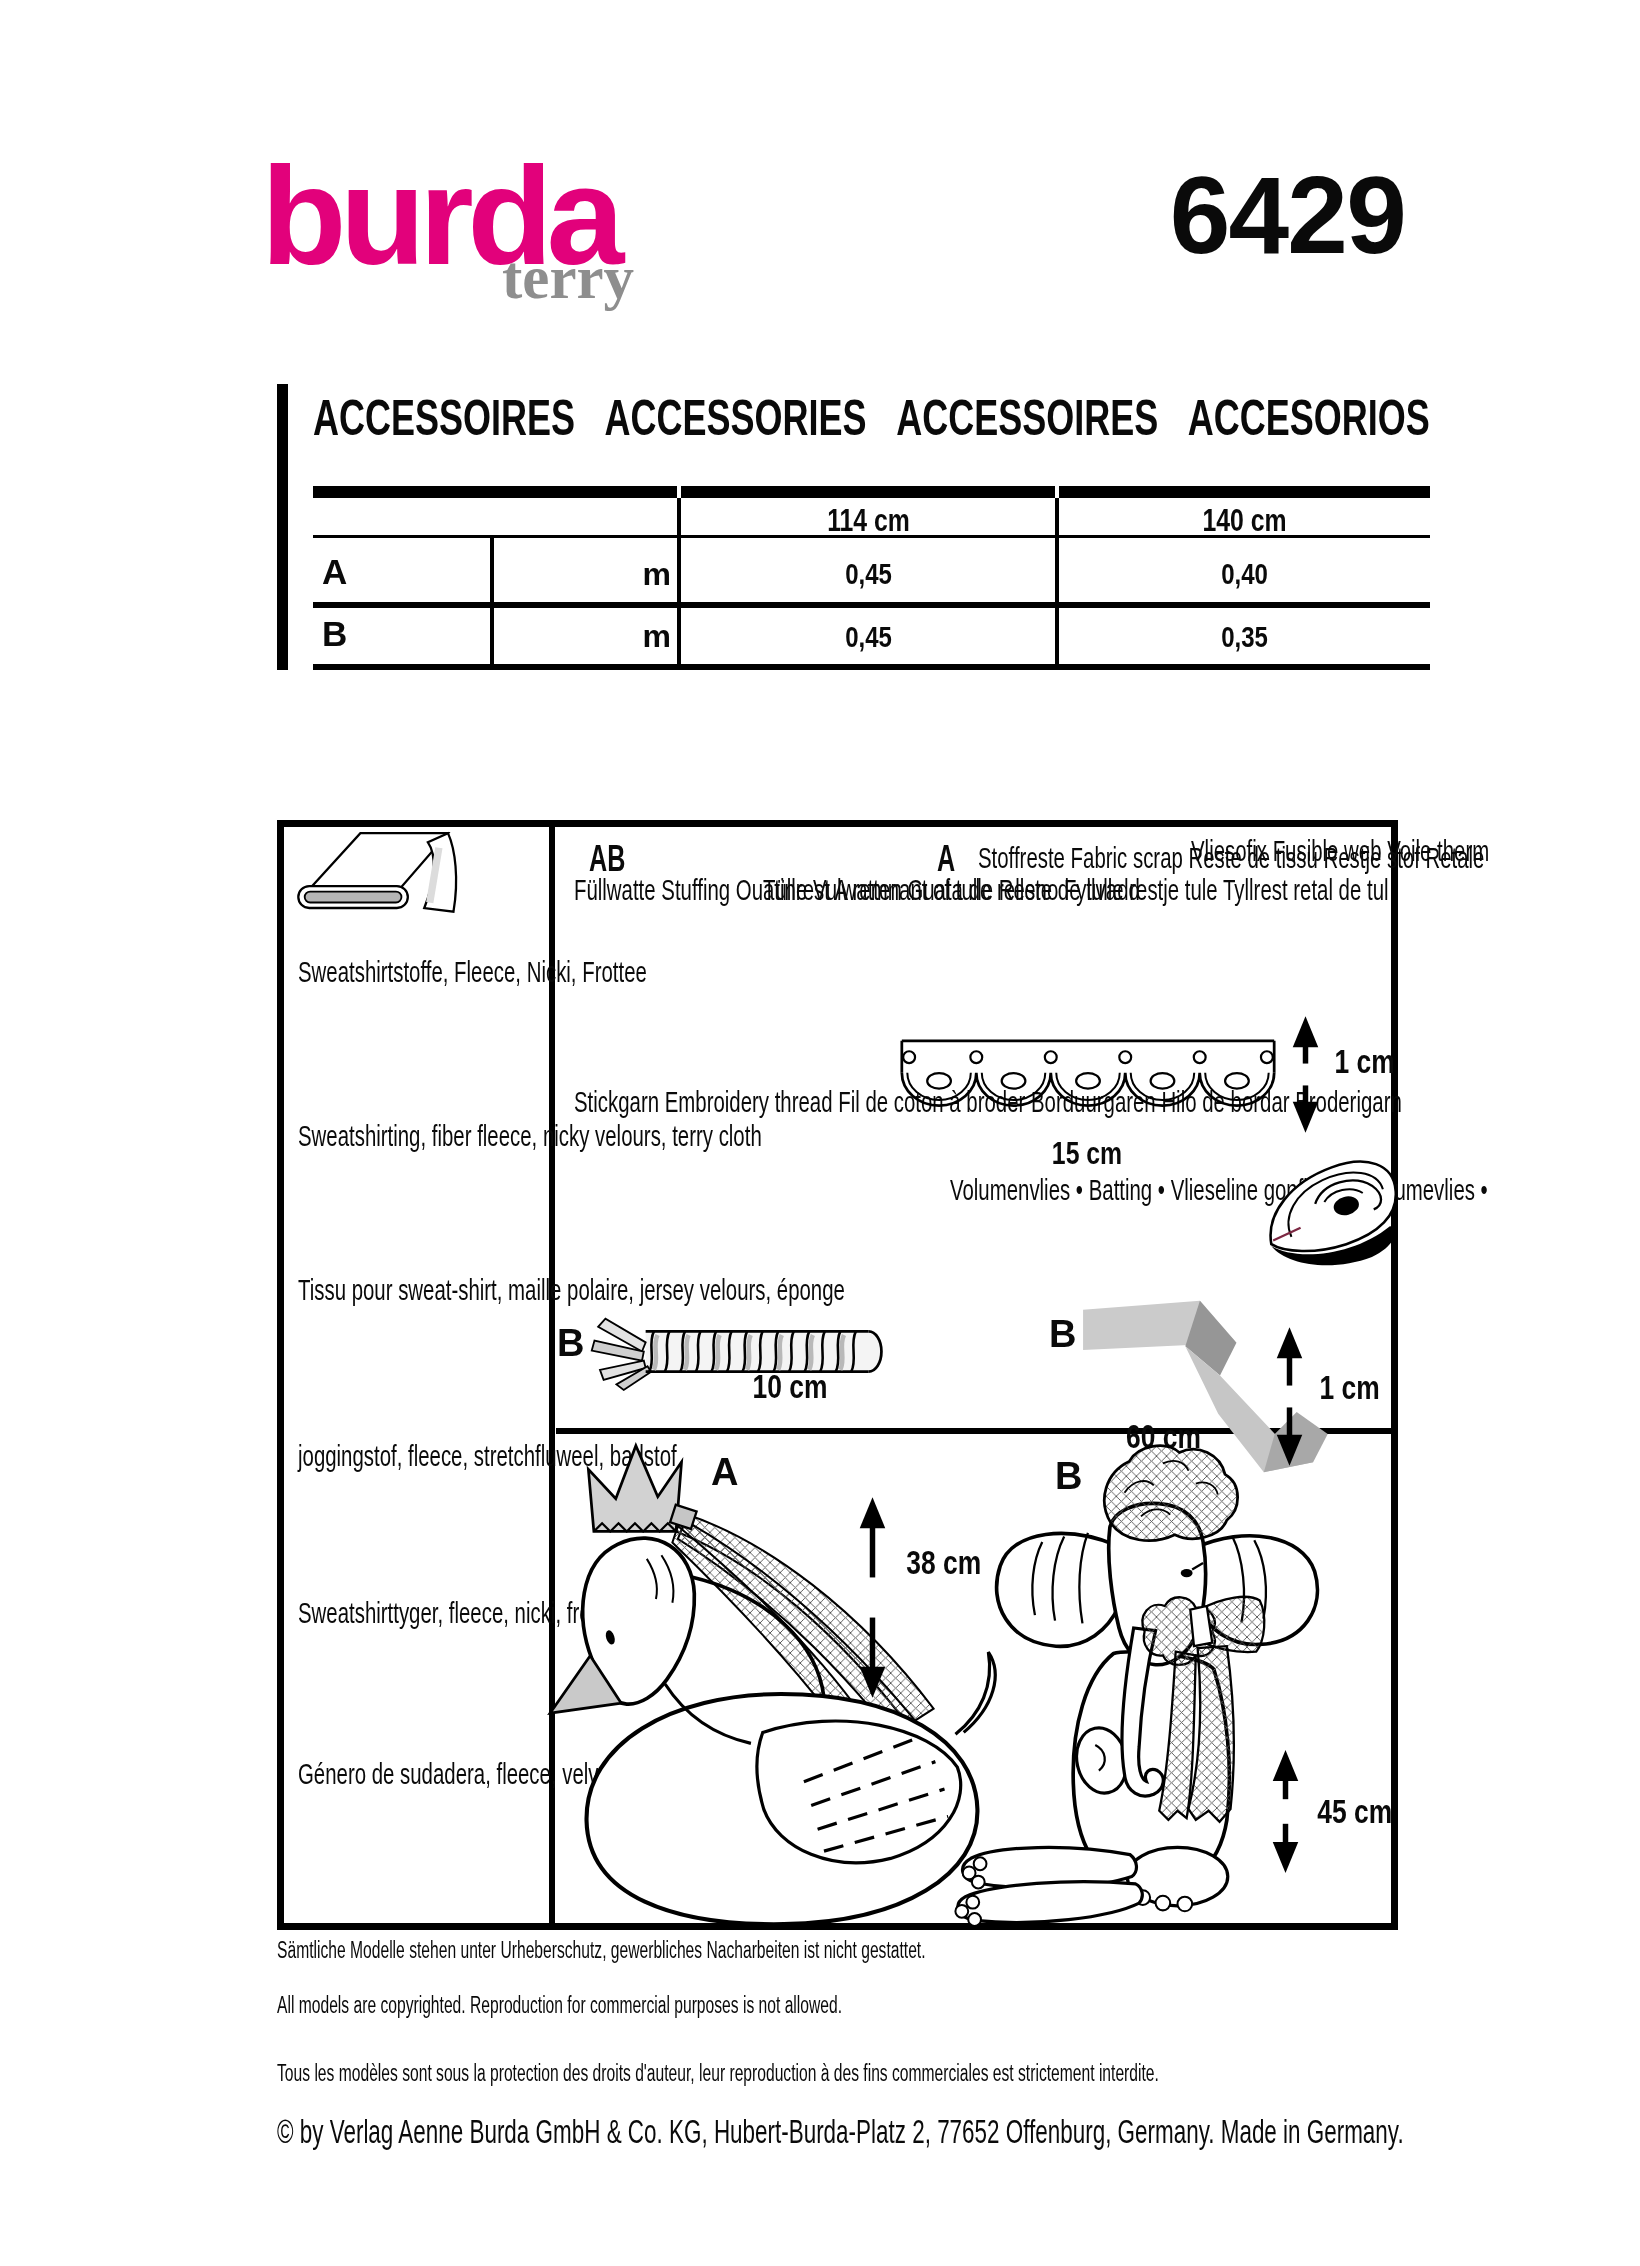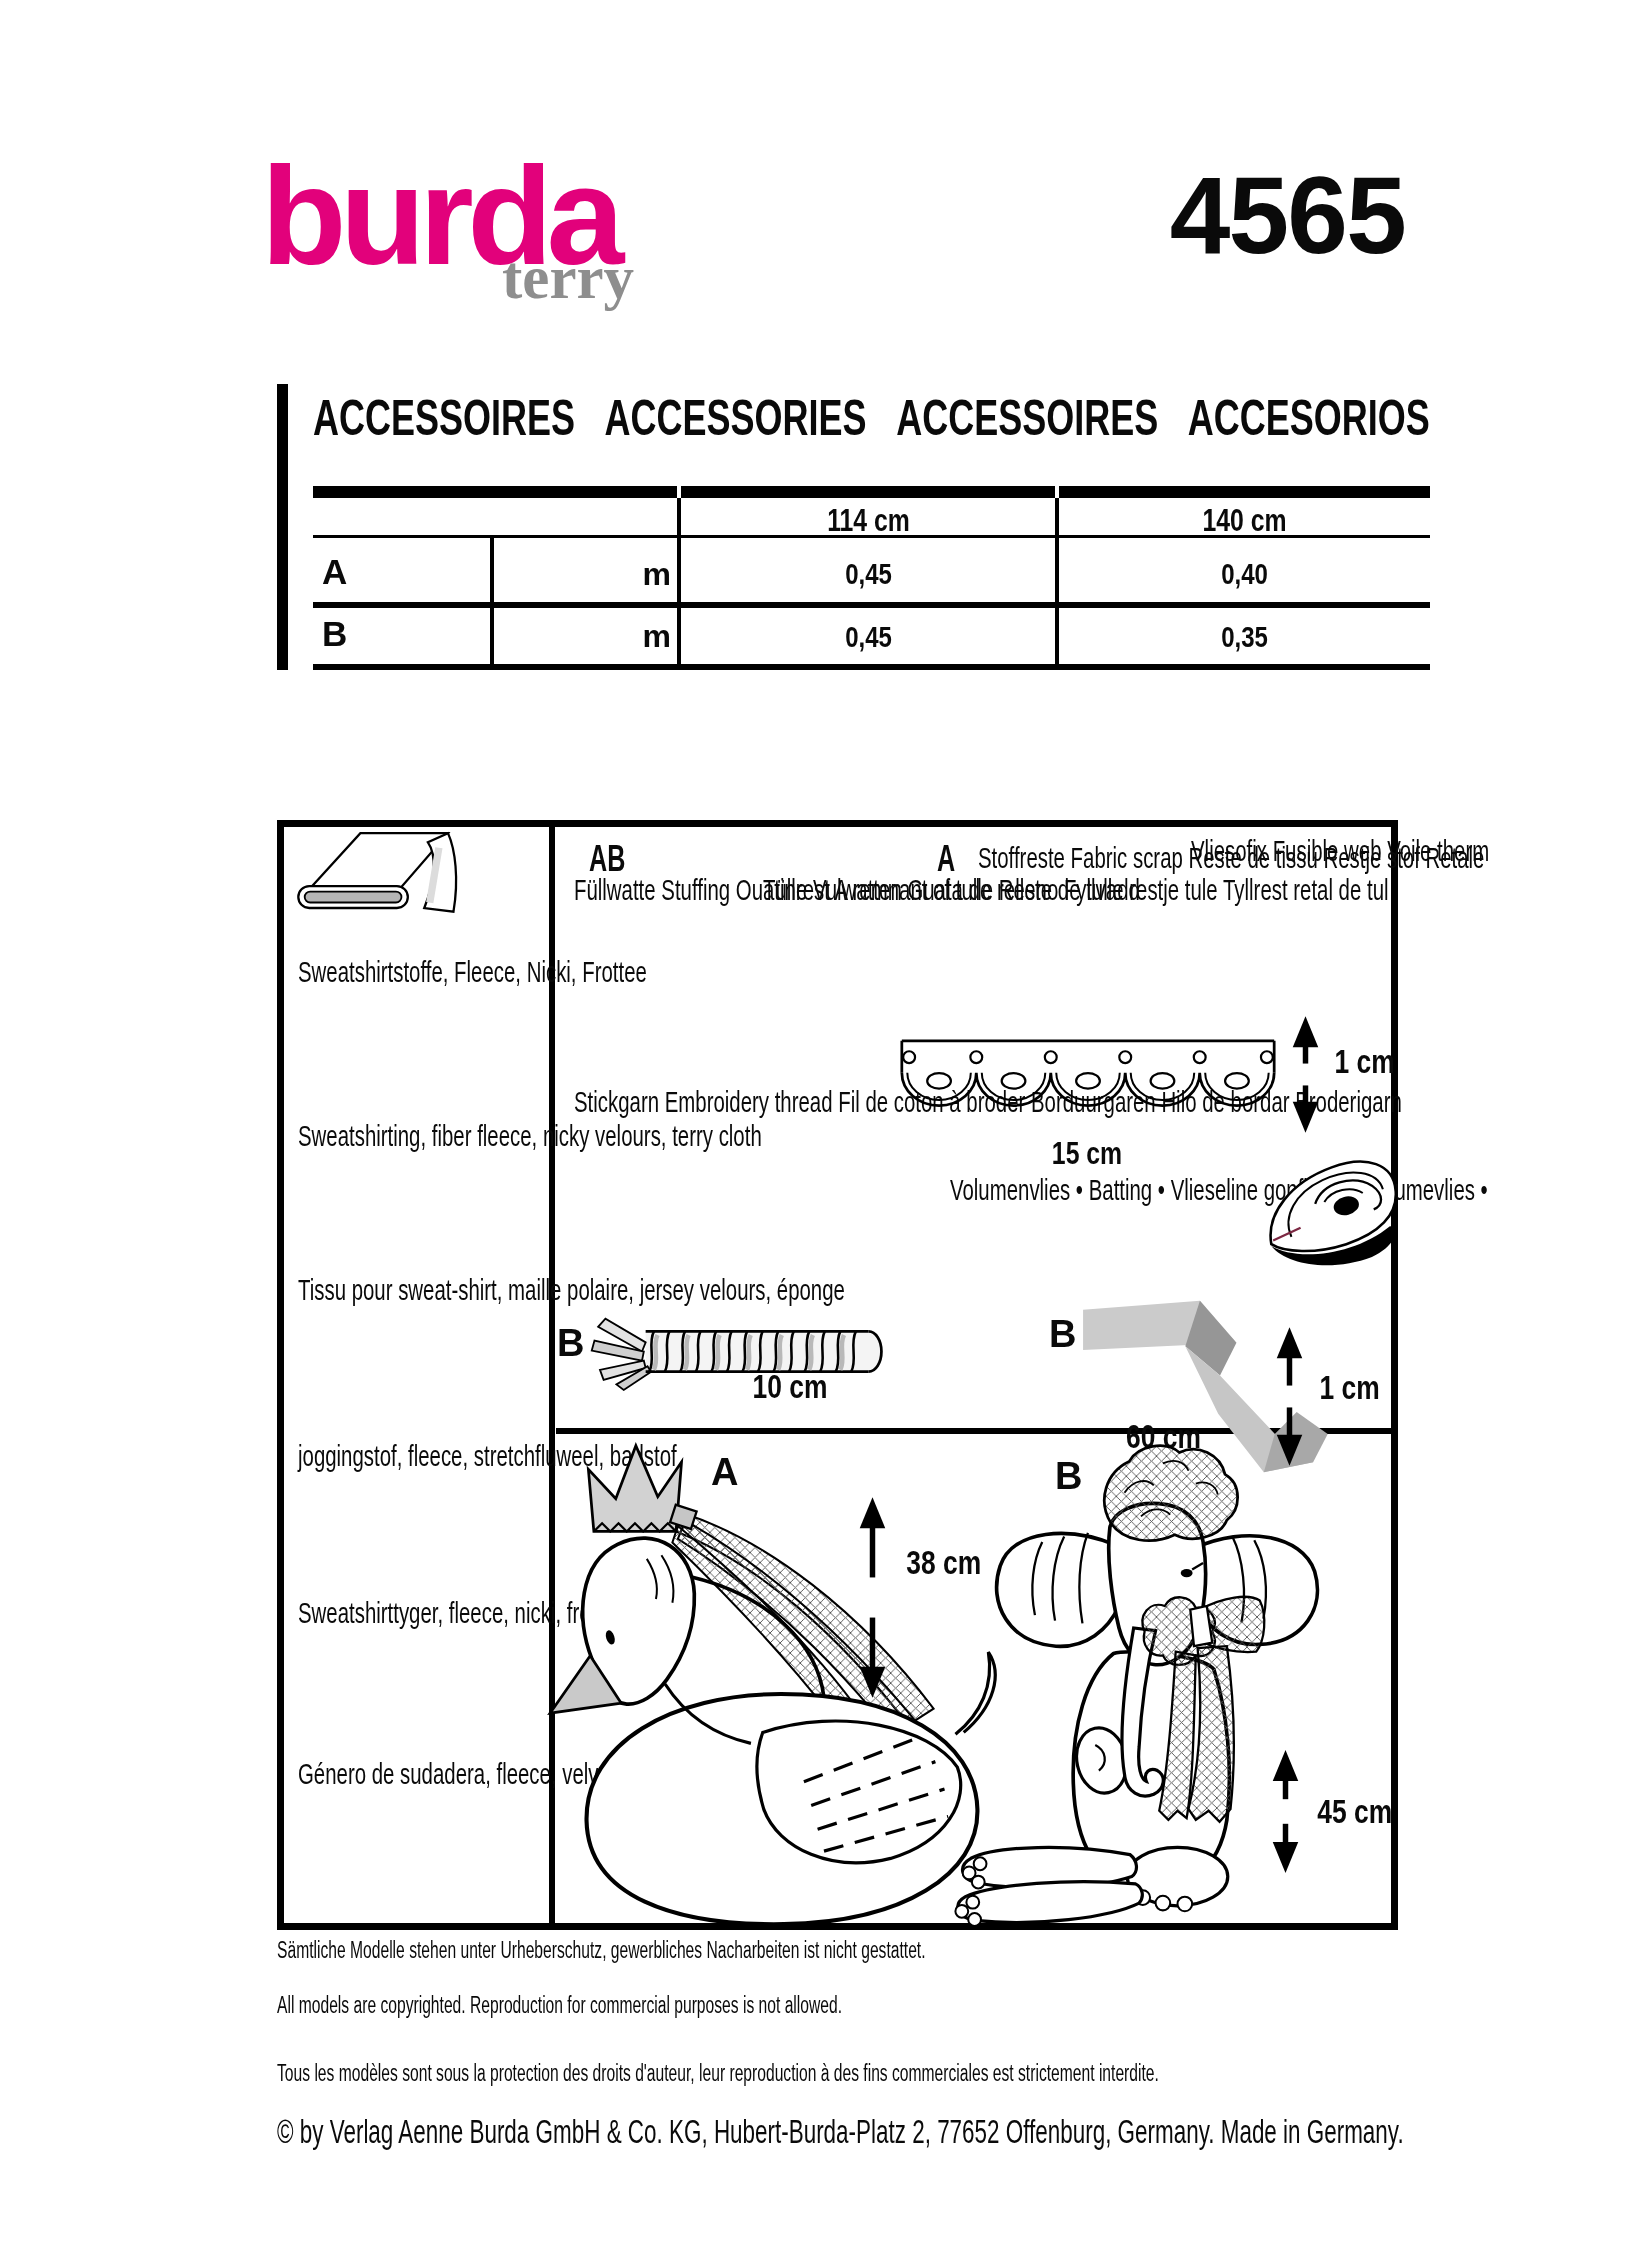--- a/index.html
+++ b/index.html
@@ -22,21 +22,21 @@
   <svg width="0" height="0" class="abs">
     <defs>
       <pattern id="net" patternUnits="userSpaceOnUse" width="11" height="11">
         <path d="M0,11 L11,0 M-2.75,2.75 L2.75,-2.75 M8.25,13.75 L13.75,8.25 M0,0 L11,11 M-2.75,8.25 L2.75,13.75 M8.25,-2.75 L13.75,2.75" stroke="#555" stroke-width="1" fill="none"></path>
       </pattern>
     </defs>
   </svg>
 
   <div class="abs b" style="left:261px;top:135px;font-size:140px;letter-spacing:-6.4px;color:#E2017B;">burda</div>
   <div class="abs b" style="left:502px;top:243px;font-size:61px;color:#8E8E8E;font-family:'Liberation Serif',serif;">terry</div>
-  <div class="abs b" style="left:1078px;top:152px;width:327px;font-size:109px;letter-spacing:-1.8px;text-align:right;">4565</div>
+  <div class="abs b" style="left:1078px;top:152px;width:327px;font-size:109px;letter-spacing:-1.8px;text-align:right;">6429</div>
 
   <div class="abs blk" style="left:277px;top:384px;width:11px;height:286px;"></div>
   <div class="abs" style="left:313px;top:389px;display:flex;gap:41px;transform:scaleX(0.72);transform-origin:0 0;">
     <span class="b" style="font-size:50px;">ACCESSOIRES</span>
     <span class="b" style="font-size:50px;">ACCESSORIES</span>
     <span class="b" style="font-size:50px;">ACCESSOIRES</span>
     <span class="b" style="font-size:50px;">ACCESORIOS</span>
   </div>
 
   <div class="abs blk" style="left:313px;top:486px;width:1117px;height:12px;"></div>

